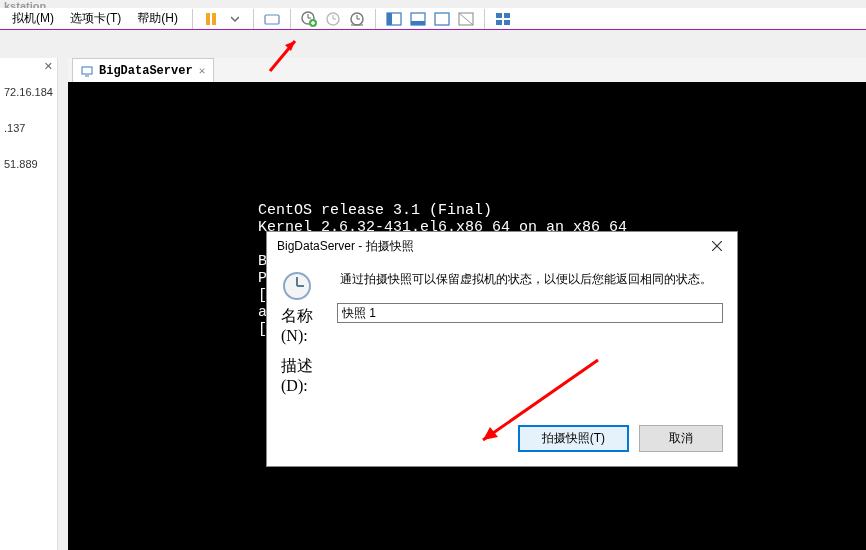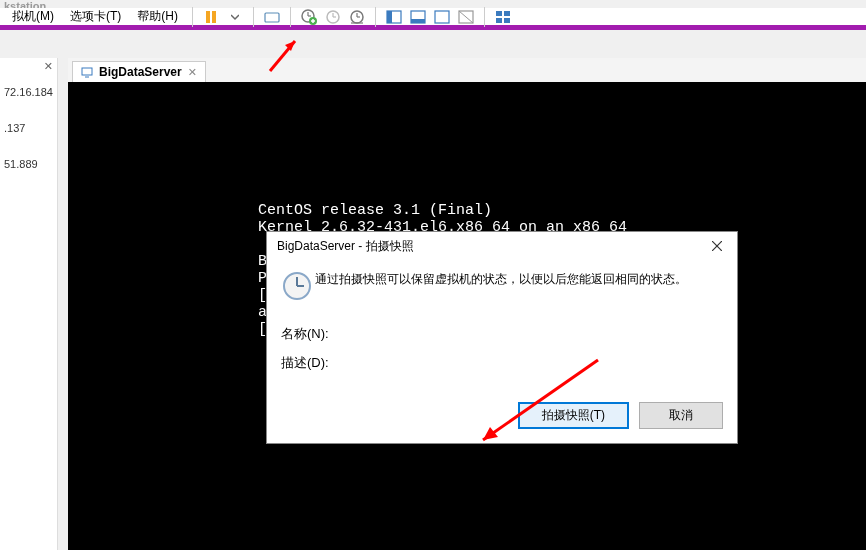--- a/index.html
+++ b/index.html
@@ -1,38 +1,38 @@
 <!DOCTYPE html>
 <html><head>
 <meta charset="utf-8">
 <style>
 * { box-sizing: border-box; margin: 0; padding: 0; }
 body { font-family: "Microsoft YaHei", sans-serif; font-size: 12px; background: #f0f0f0; width: 866px; height: 550px; overflow: hidden; position: relative; }
 .titlebar-frag { position: absolute; top: 0; left: 0; height: 8px; width: 50px; color: #999; font-size: 11px; padding-left: 4px; font-weight: bold; }
-.menubar { position: absolute; top: 8px; left: 0; right: 0; height: 22px; background: #fff; border-bottom: 5px solid #a21caf; display: flex; align-items: center; padding: 0 4px; }
+.menubar { position: absolute; top: 8px; left: 0; right: 0; height: 22px; background: #fff; border-bottom: 1px solid #a21caf; display: flex; align-items: center; padding: 0 4px; }
 .menu-item { padding: 2px 8px; cursor: pointer; }
 .tool-sep { width: 1px; height: 20px; background: #ccc; margin: 0 6px; }
 .tool-btn { width: 24px; height: 24px; display: flex; align-items: center; justify-content: center; cursor: pointer; border-radius: 2px; }
 .sidebar { position: absolute; top: 58px; left: 0; width: 58px; bottom: 0; background: #fff; border-right: 1px solid #ddd; padding: 4px; font-size: 11px; color: #333; }
 .sidebar-close { position: absolute; top: 2px; right: 4px; font-size: 11px; color: #666; cursor: pointer; }
 .ip-item { margin-top: 24px; margin-bottom: 6px; white-space: nowrap; overflow: hidden; }
-.tabbar { position: absolute; top: 58px; left: 68px; right: 0; height: 24px; background: #f4f4f4; display: flex; align-items: flex-end; padding-left: 4px; }
+.tabbar { position: absolute; top: 58px; left: 68px; right: 0; height: 24px; background: #f4f4f4; display: flex; padding-left: 4px; font-family: Liberation Mono, monospace; }
 .tab { display: flex; align-items: center; background: #fff; border: 1px solid #ccc; border-bottom: none; padding: 3px 8px; font-size: 12px; gap: 6px; }
 .tab-icon { width: 12px; height: 12px; display: inline-block; }
 .tab-close { color: #888; cursor: pointer; font-size: 11px; }
 .vm-view { position: absolute; top: 82px; left: 68px; right: 0; bottom: 0; background: #000; color: #fff; font-family: "Courier New", monospace; font-size: 15px; padding: 120px 0 0 190px; white-space: pre; }
 .dialog { position: absolute; top: 231px; left: 266px; width: 472px; background: #fff; border: 1px solid #888; box-shadow: 2px 2px 6px rgba(0,0,0,0.3); }
 .dlg-title { height: 28px; display: flex; align-items: center; justify-content: space-between; padding: 0 6px 0 10px; font-size: 12px; }
 .dlg-close { width: 28px; height: 22px; display: flex; align-items: center; justify-content: center; cursor: pointer; }
 .dlg-body { padding: 10px 14px 14px 14px; }
-.dlg-info { display: flex; gap: 2px; margin-bottom: 20px; }
+.dlg-info { display: flex; gap: 27px; margin-bottom: 1px; }
 .clock-icon-lg { width: 32px; height: 32px; flex-shrink: 0; }
 .dlg-info-text { font-size: 12px; line-height: 1.5; }
 .form-row { display: flex; align-items: flex-start; margin-bottom: 8px; }
-.form-label { width: 56px; font-size: 13px; padding-top: 3px; }
+.form-label { width: 56px; font-size: 16px; padding-top: 3px; font-family: Liberation Serif, serif; }
 .form-input { flex: 1; border: 1px solid #7a7a7a; padding: 2px 4px; font-size: 12px; font-family: inherit; }
 textarea.form-input { height: 74px; resize: none; }
 .dlg-buttons { display: flex; justify-content: flex-end; gap: 10px; padding: 8px 14px 14px 14px; }
 .dlg-btn { min-width: 84px; padding: 3px 22px; font-size: 12px; background: #e1e1e1; border: 1px solid #adadad; cursor: pointer; }
 .dlg-btn.primary { border: 2px solid #0078d7; background: #e5f1fb; }
 .arrow { position: absolute; pointer-events: none; }
 svg { display: block; }
 </style>
 </head>
 <body>
@@ -169,20 +169,21 @@
         <svg width="32" height="32">
             <circle cx="16" cy="16" r="13" fill="#f4f4f4" stroke="#8aa8c8" stroke-width="2"></circle>
             <line x1="16" y1="16" x2="16" y2="7" stroke="#5b7a99" stroke-width="2"></line>
             <line x1="16" y1="16" x2="23" y2="16" stroke="#5b7a99" stroke-width="2"></line>
           </svg>
       </div>
       <div class="dlg-info-text">通过拍摄快照可以保留虚拟机的状态，以便以后您能返回相同的状态。</div>
     </div>
     <div class="form-row">
       <div class="form-label">名称(N):</div>
+      <input class="form-input" value="快照 1" style="">
     </div>
     <div class="form-row">
       <div class="form-label">描述(D):</div>
     </div>
   </div>
   <div class="dlg-buttons">
     <button class="dlg-btn primary">拍摄快照(T)</button>
     <button class="dlg-btn">取消</button>
   </div>
 </div>

